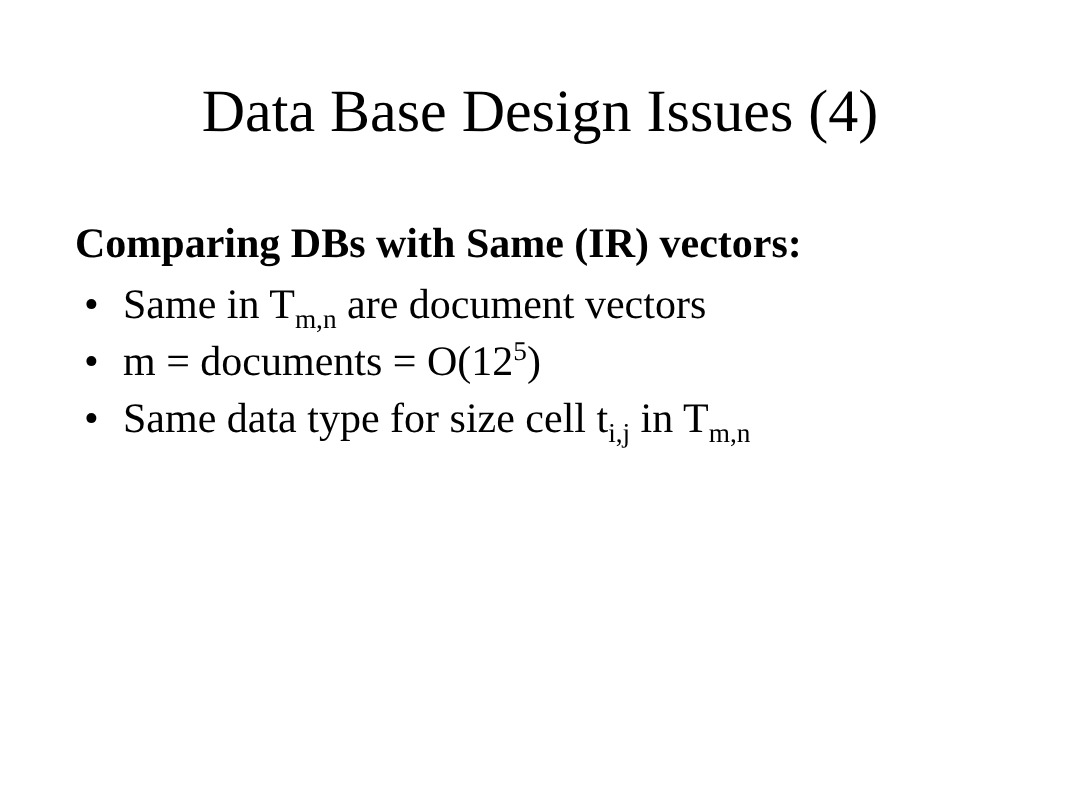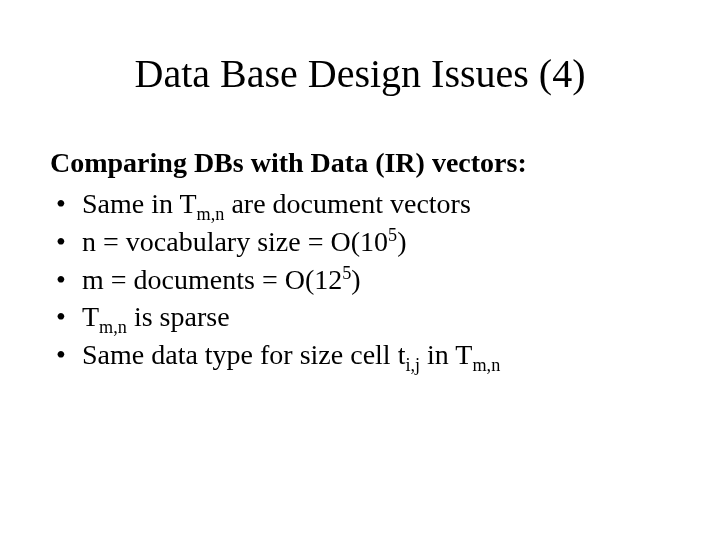--- a/index.html
+++ b/index.html
@@ -56,22 +56,20 @@
     vertical-align: super;
     line-height: 0;
   }
 </style>
 </head>
 <body>
 
 <div class="slide">
   <h1 class="title">Data Base Design Issues (4)</h1>
 
-  <p class="heading">Comparing DBs with Data (IR) vectors:</p>
+  <p class="heading">Comparing DBs with Same (IR) vectors:</p>
 
   <ul class="bullets">
     <li><span>Same in T</span><sub>m,n</sub><span> are document vectors</span><sup></sup><span></span><sub></sub><span></span></li>
-    <li><span>n = vocabulary size = O(10</span><sub></sub><span></span><sup>5</sup><span>)</span><sub></sub><span></span></li>
     <li><span>m = documents = O(12</span><sub></sub><span></span><sup>5</sup><span>)</span><sub></sub><span></span></li>
-    <li><span>T</span><sub>m,n</sub><span> is sparse</span><sup></sup><span></span><sub></sub><span></span></li>
     <li><span>Same data type for size cell t</span><sub>i,j</sub><span> in T</span><sup></sup><span></span><sub>m,n</sub><span></span></li>
   </ul>
 </div>
 
 </body></html>

